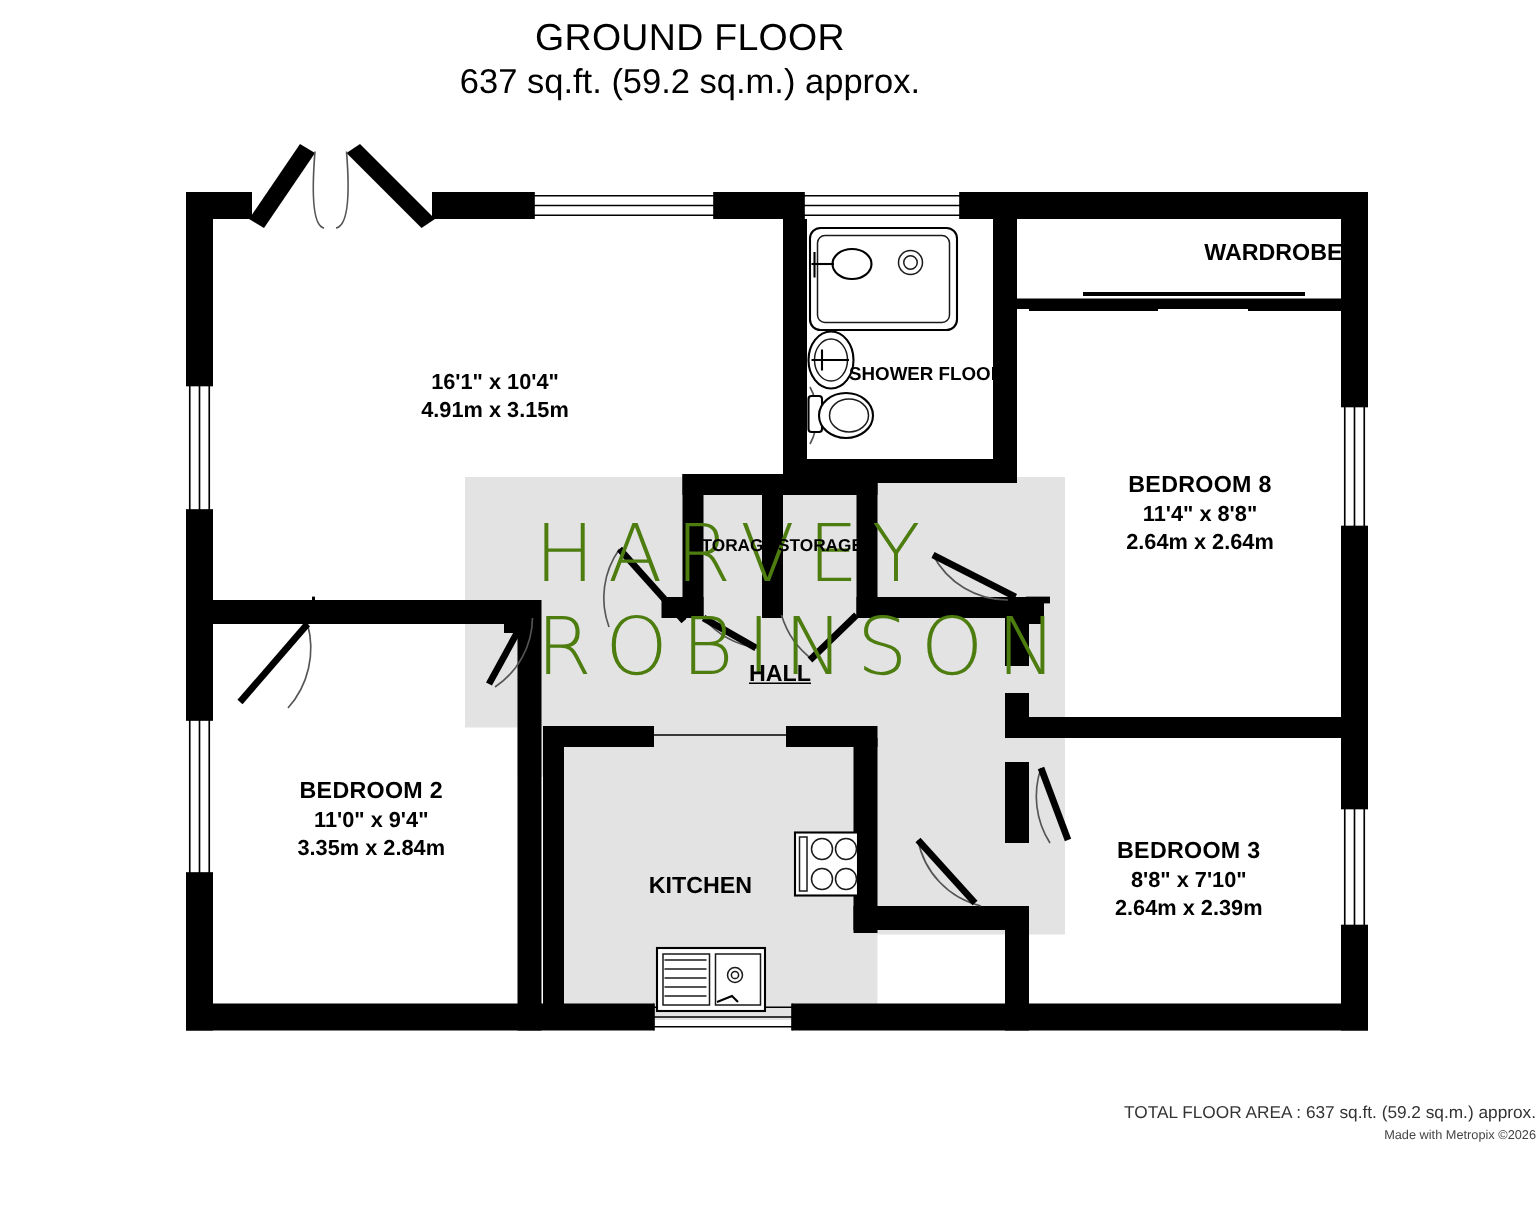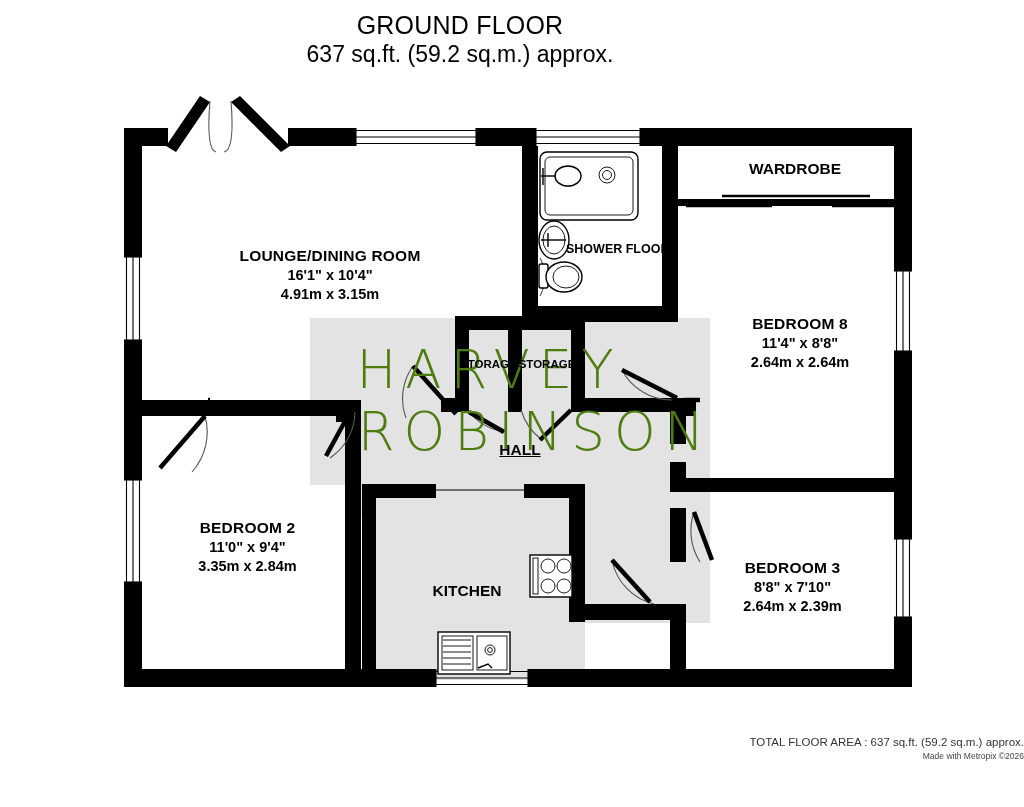--- a/index.html
+++ b/index.html
@@ -330,21 +330,20 @@
       <path class="fix-line" d="M 478 668 L 488 664 L 492 668"></path>
     </g>
   </svg>
 
   <div id="watermark">
     <div class="wm-line" id="wm-1">HARVEY</div>
     <div class="wm-line" id="wm-2">ROBINSON</div>
   </div>
 
   <div class="room-label" style="left:230px; top:246px; width:200px;">
-    <div class="room-name">LOUNGE/DINING ROOM</div>
     <div class="room-dim">16'1"  x 10'4"</div>
     <div class="room-dim">4.91m  x 3.15m</div>
   </div>
 
   <div class="room-label" style="left:700px; top:314px; width:200px;">
     <div class="room-name">BEDROOM 8</div>
     <div class="room-dim">11'4"  x 8'8"</div>
     <div class="room-dim">2.64m  x 2.64m</div>
   </div>
 
@@ -359,21 +358,21 @@
     <div class="room-dim">8'8"  x 7'10"</div>
     <div class="room-dim">2.64m  x 2.39m</div>
   </div>
 
   <div class="room-label label-lg" style="left:397px; top:581px; width:140px;">KITCHEN</div>
 
   <div class="room-label label-lg" style="left:460px; top:440px; width:120px;text-decoration:underline;">HALL</div>
 
   <div class="room-label label-md" style="left:566px; top:241px; width:170px; text-align:left;">SHOWER FLOOR</div>
 
-  <div class="room-label label-lg" style="left:695px; top:159px; width:200px;">WARDROBE</div>
+  <div class="room-label label-lg" style="left:695px; top:159px; width:200px;text-align:right;">WARDROBE</div>
 
   <div class="room-label label-sm" style="left:460px; top:357px; width:55px;">STORAGE</div>
 
   <div class="room-label label-sm" style="left:518px; top:357px; width:58px;">STORAGE</div>
 
   <div id="footer-block">
     <div id="footer-area">TOTAL FLOOR AREA : 637 sq.ft. (59.2 sq.m.) approx.</div>
     <div id="footer-credit">Made with Metropix ©2026</div>
   </div>
 

